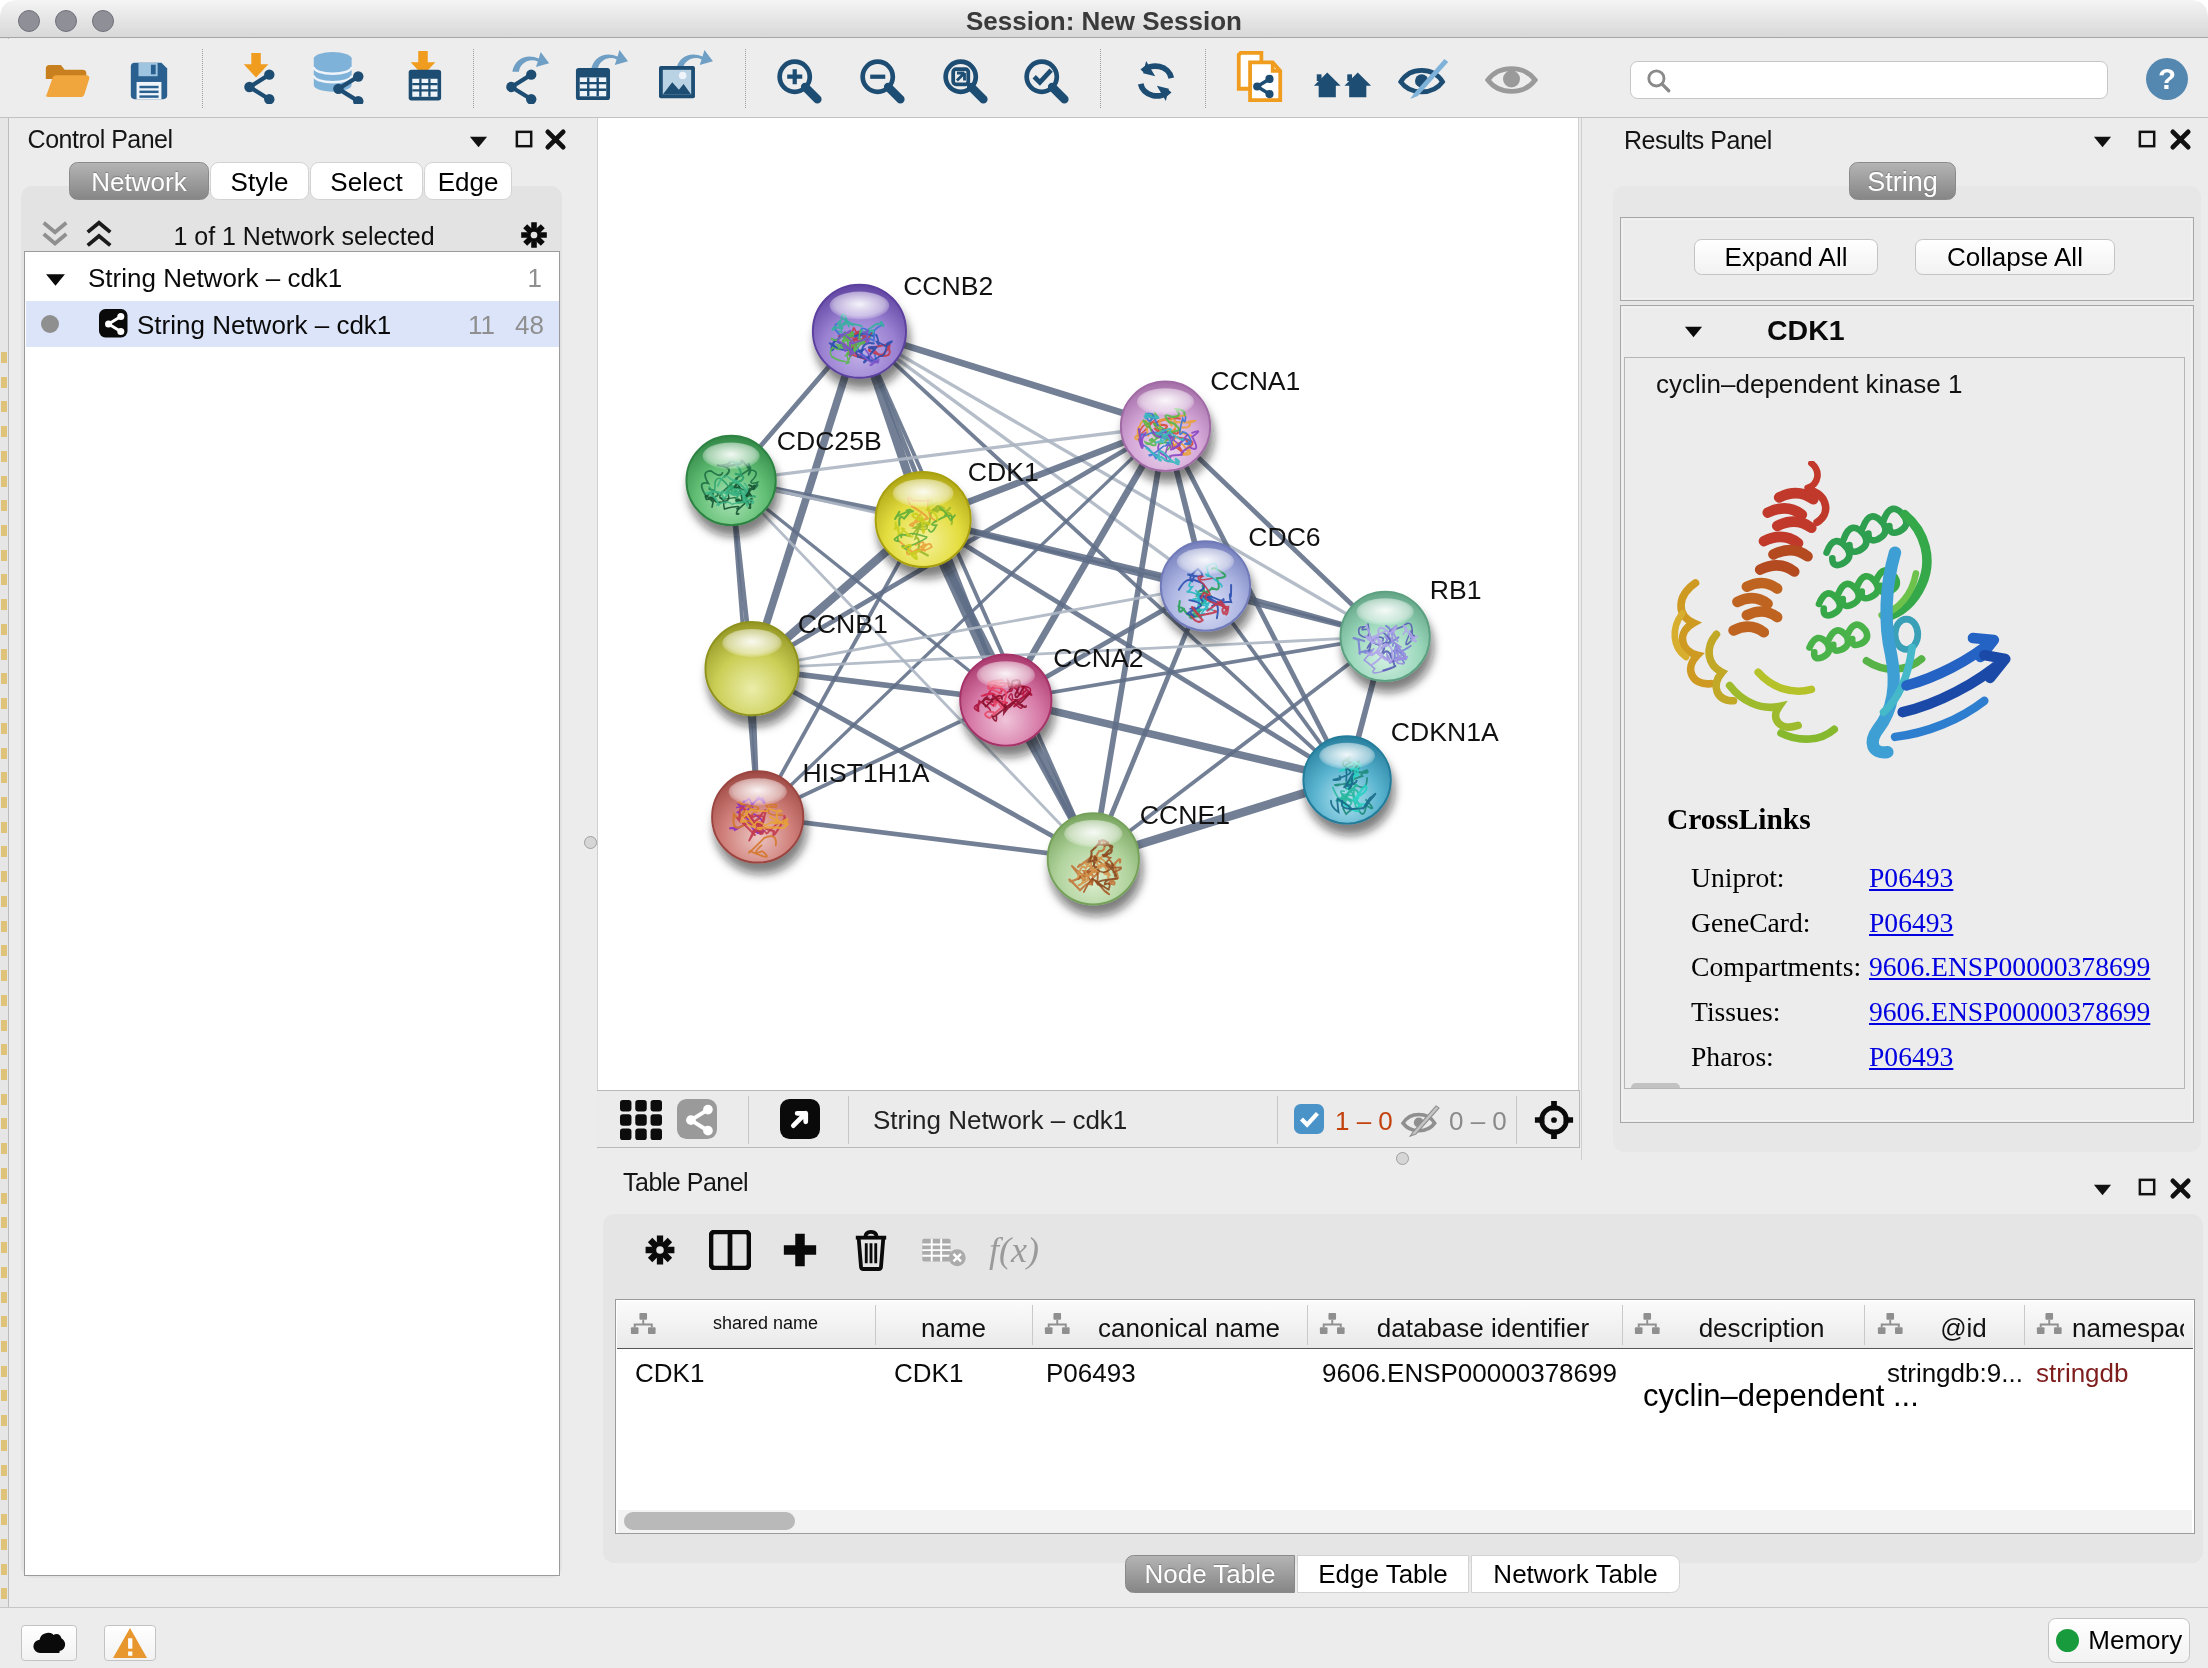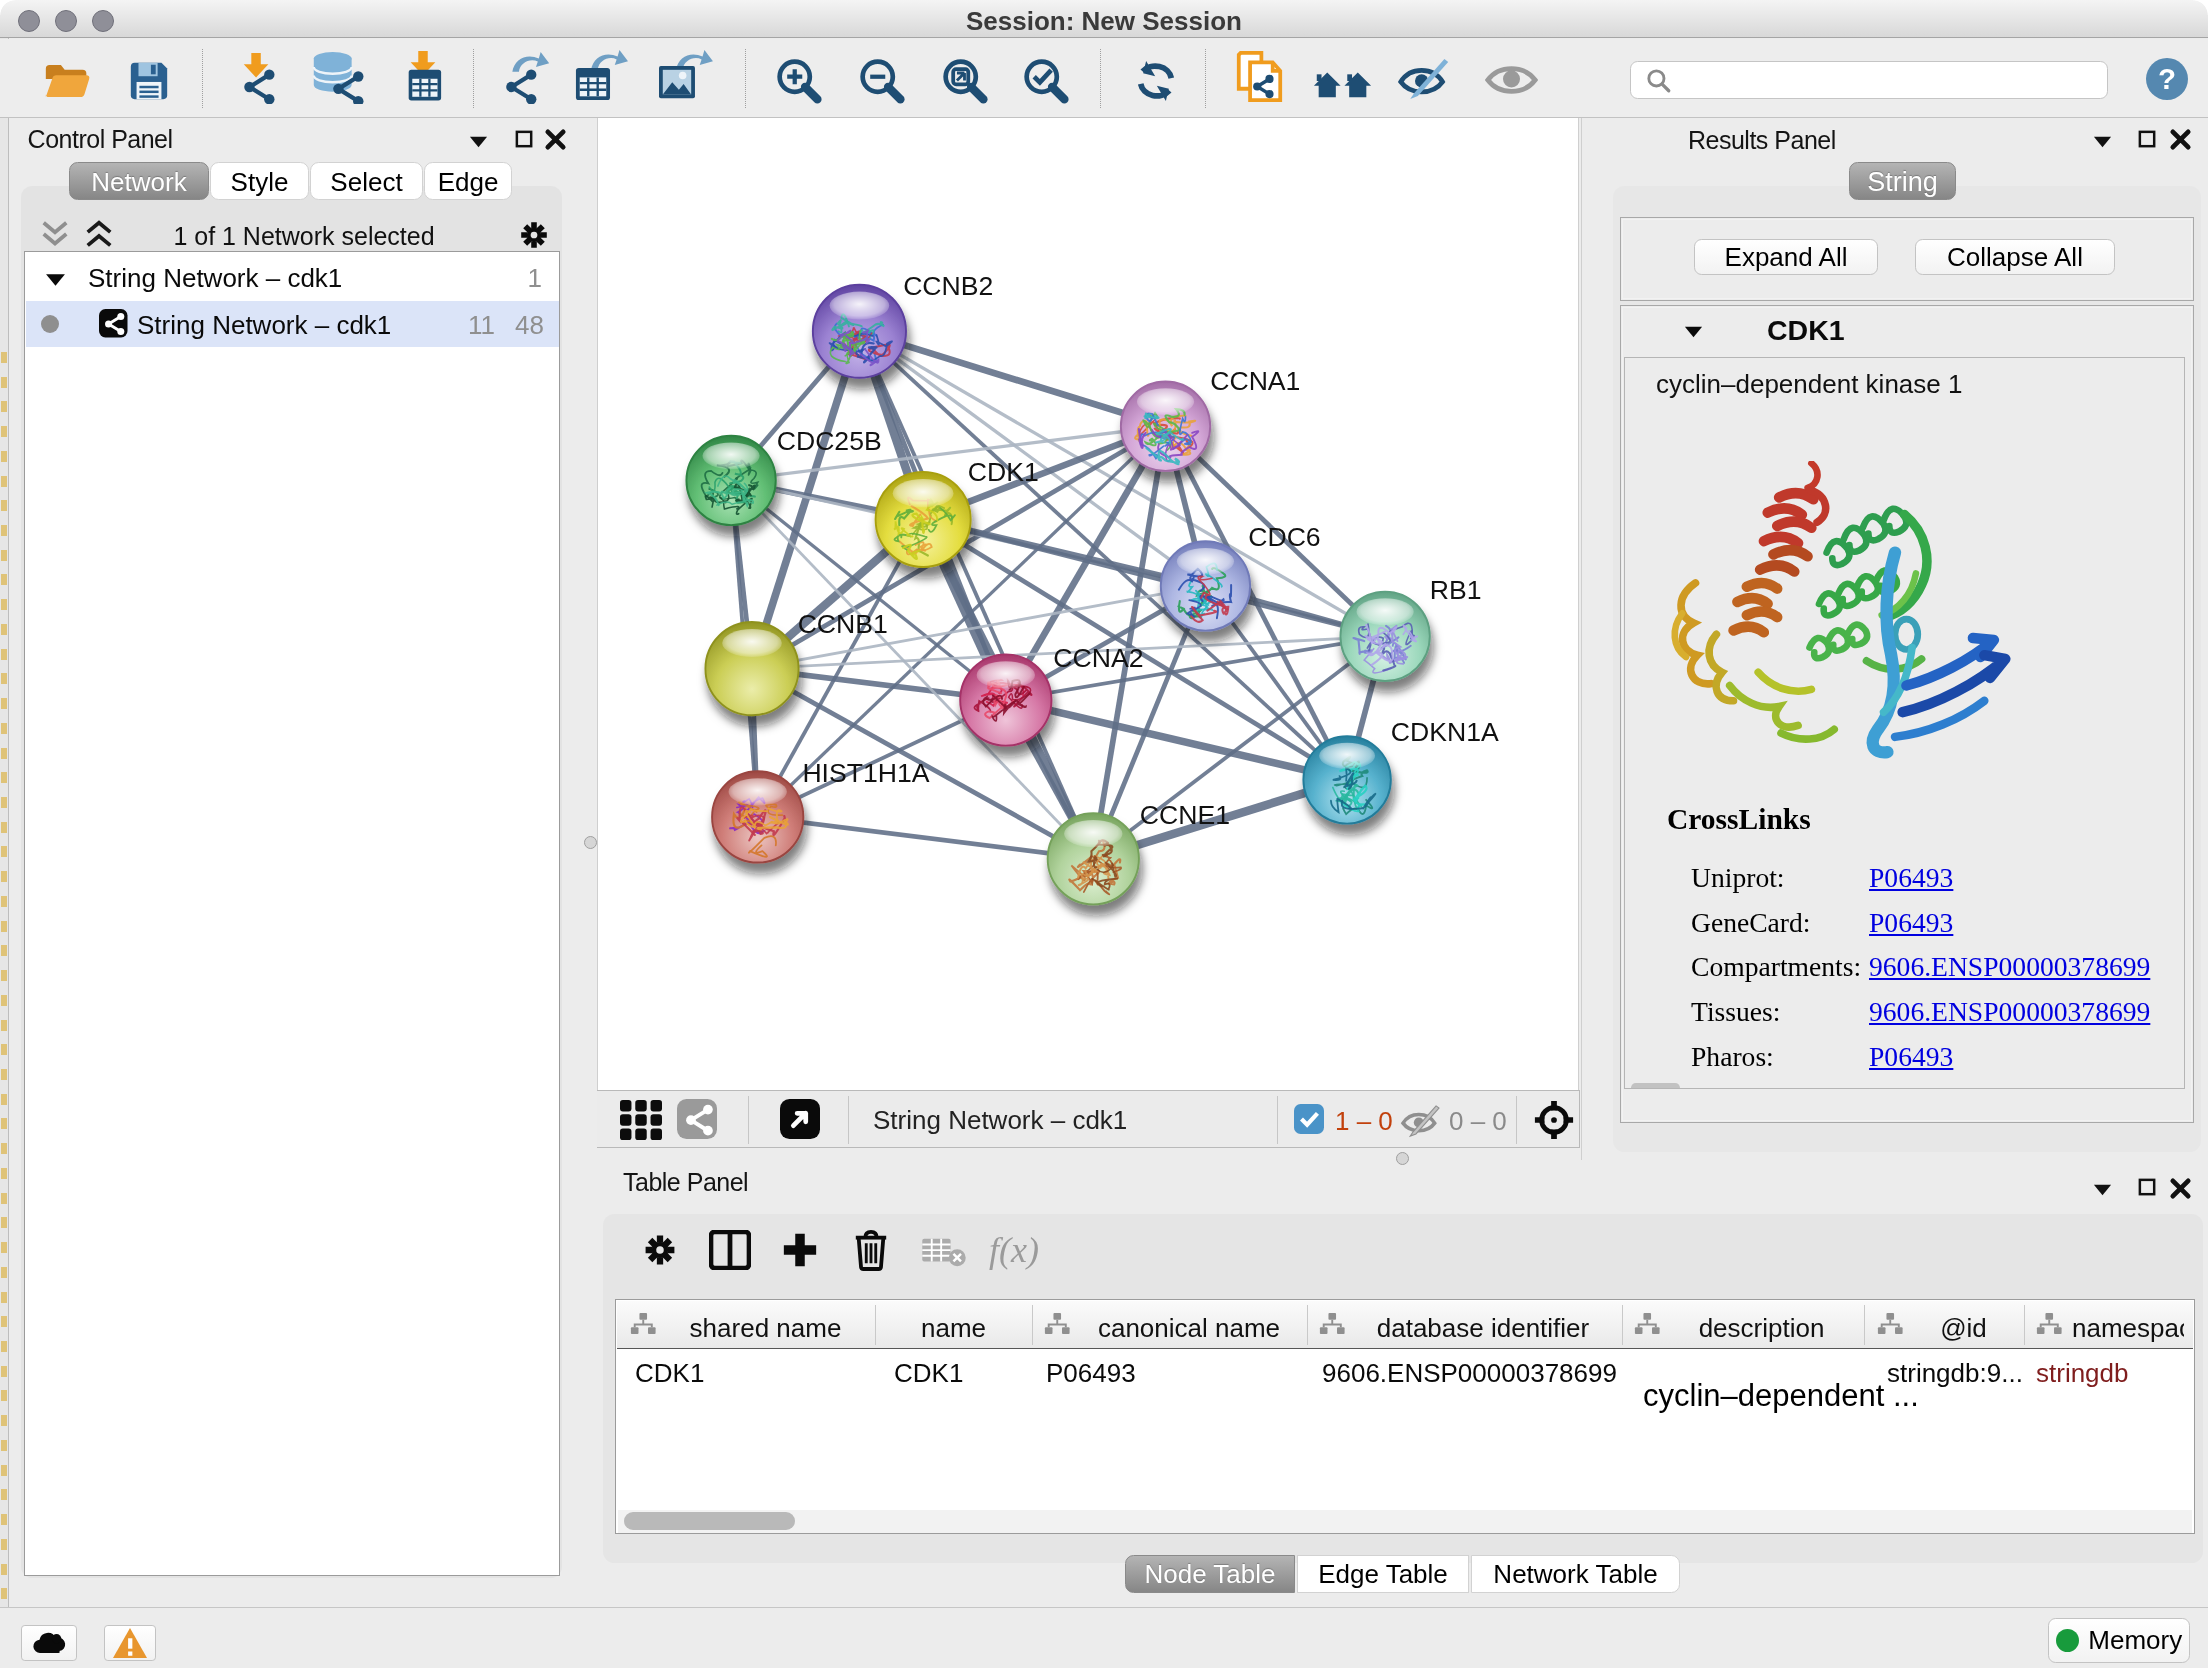--- a/index.html
+++ b/index.html
@@ -750,21 +750,21 @@
 <div class="abs" style="left:1516px;top:1096px;height:48px;border-left:1px solid #c6c6c6"></div>
 <div class="abs" style="left:1533px;top:1099px"><svg width="42" height="42" viewBox="0 0 44 44">
       <circle cx="22" cy="22" r="13" fill="none" stroke="#0a0a0a" stroke-width="5"></circle>
 <path d="M22 2 v10 M22 32 v10 M2 22 h10 M32 22 h10" stroke="#0a0a0a" stroke-width="6"></path>
 <circle cx="22" cy="22" r="3" fill="#0a0a0a"></circle>
     </svg></div>
 <div class="abs" style="left:584px;top:836px;width:13.3px;height:13.3px;border-radius:50%;background:#d6d6d6;border:1px solid #9f9f9f"></div>
 <div class="abs" style="left:1585px;top:628px;width:13.3px;height:13.3px;border-radius:50%;background:#d6d6d6;border:1px solid #9f9f9f"></div>
 <div class="abs" style="left:1396px;top:1152px;width:13.3px;height:13.3px;border-radius:50%;background:#d6d6d6;border:1px solid #9f9f9f"></div>
 <div class="abs" style="left:1581px;top:118px;width:628px;height:1042px;background:#ececec;border-left:1px solid #cfcfcf"></div>
-<div class="abs ptitle" style="left:1688px;top:126px">Results Panel</div>
+<div class="abs ptitle" style="left:1624px;top:126px">Results Panel</div>
 <div class="abs hdrbtns" style="left:2092px;top:131px">
     <svg width="21" height="21" viewBox="0 0 22 22">
       <path d="M2 6 h18 l-9 11 Z" fill="#111"></path>
     </svg>
   </div>
 <div class="abs hdrbtns" style="left:2137px;top:129px">
     <svg width="21" height="21" viewBox="0 0 22 22">
       <rect x="3" y="3" width="15" height="15" fill="none" stroke="#111" stroke-width="2.6"></rect>
     </svg>
   </div>
@@ -889,21 +889,21 @@
 <div class="abs" style="left:615px;top:1299px;width:1580px;height:235px;background:#fff;border:1.9px solid #9b9b9b"></div>
 <div class="abs" style="left:617px;top:1301px;width:1576px;height:48px;background:linear-gradient(#fbfbfb,#e9e9e9);border-bottom:1.9px solid #555"></div>
 <div class="abs" style="left:629px;top:1311px"><svg width="28.5" height="27" viewBox="0 0 30 28">
       <g fill="#8f8f8f">
         <rect x="11" y="2" width="8" height="7" rx="1"></rect>
 <rect x="2" y="17" width="8" height="7" rx="1"></rect>
         <rect x="20" y="17" width="8" height="7" rx="1"></rect>
 <path d="M15 9 v5 M6 17 v-3 h18 v3" stroke="#8f8f8f" stroke-width="2" fill="none"></path>
       </g>
     </svg></div>
-<div class="abs" style="left:665px;top:1313px;width:201px;text-align:center;font-size:26px;color:#111;white-space:nowrap;overflow:hidden">shared name</div>
+<div class="abs" style="left:665px;top:1313px;width:201px;text-align:center;font-size:18px;color:#111;white-space:nowrap;overflow:hidden">shared name</div>
 <div class="abs" style="left:875px;top:1313px;width:157px;text-align:center;font-size:26px;color:#111;white-space:nowrap;overflow:hidden">name</div>
 <div class="abs" style="left:875px;top:1305px;height:40px;border-left:1px solid #c9c9c9"></div>
 <div class="abs" style="left:1043px;top:1311px"><svg width="28.5" height="27" viewBox="0 0 30 28">
       <g fill="#8f8f8f">
         <rect x="11" y="2" width="8" height="7" rx="1"></rect>
 <rect x="2" y="17" width="8" height="7" rx="1"></rect>
         <rect x="20" y="17" width="8" height="7" rx="1"></rect>
 <path d="M15 9 v5 M6 17 v-3 h18 v3" stroke="#8f8f8f" stroke-width="2" fill="none"></path>
       </g>
     </svg></div>

